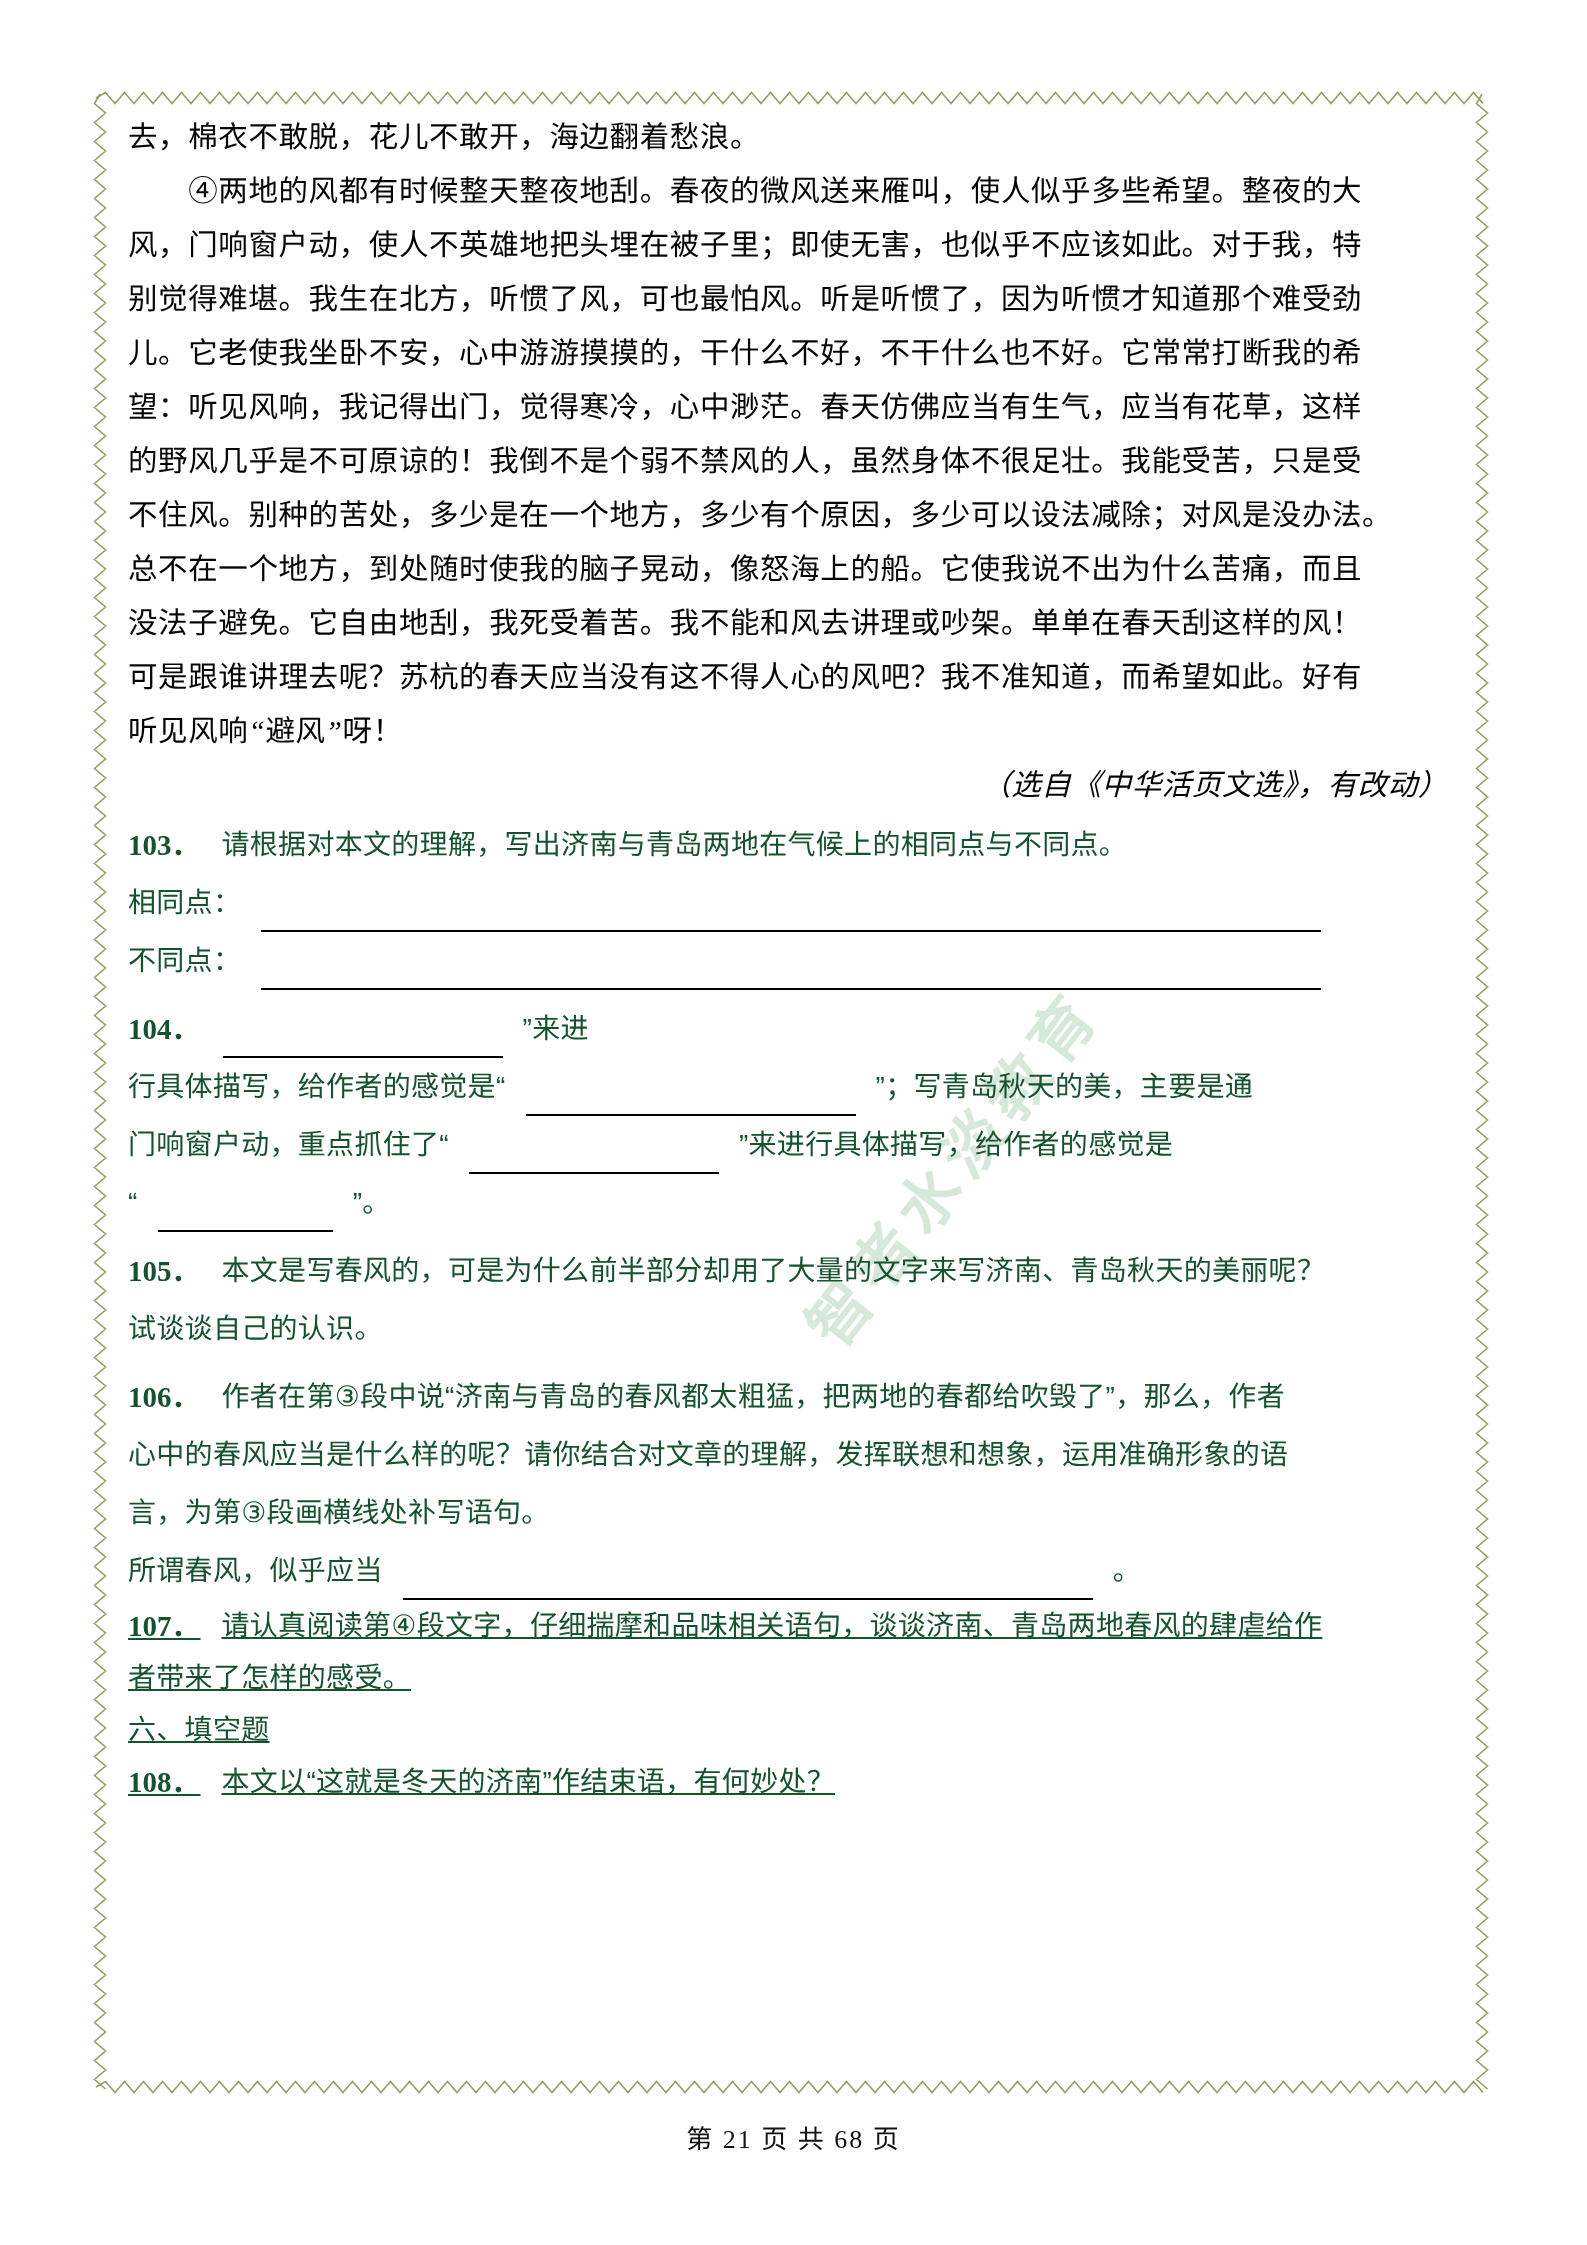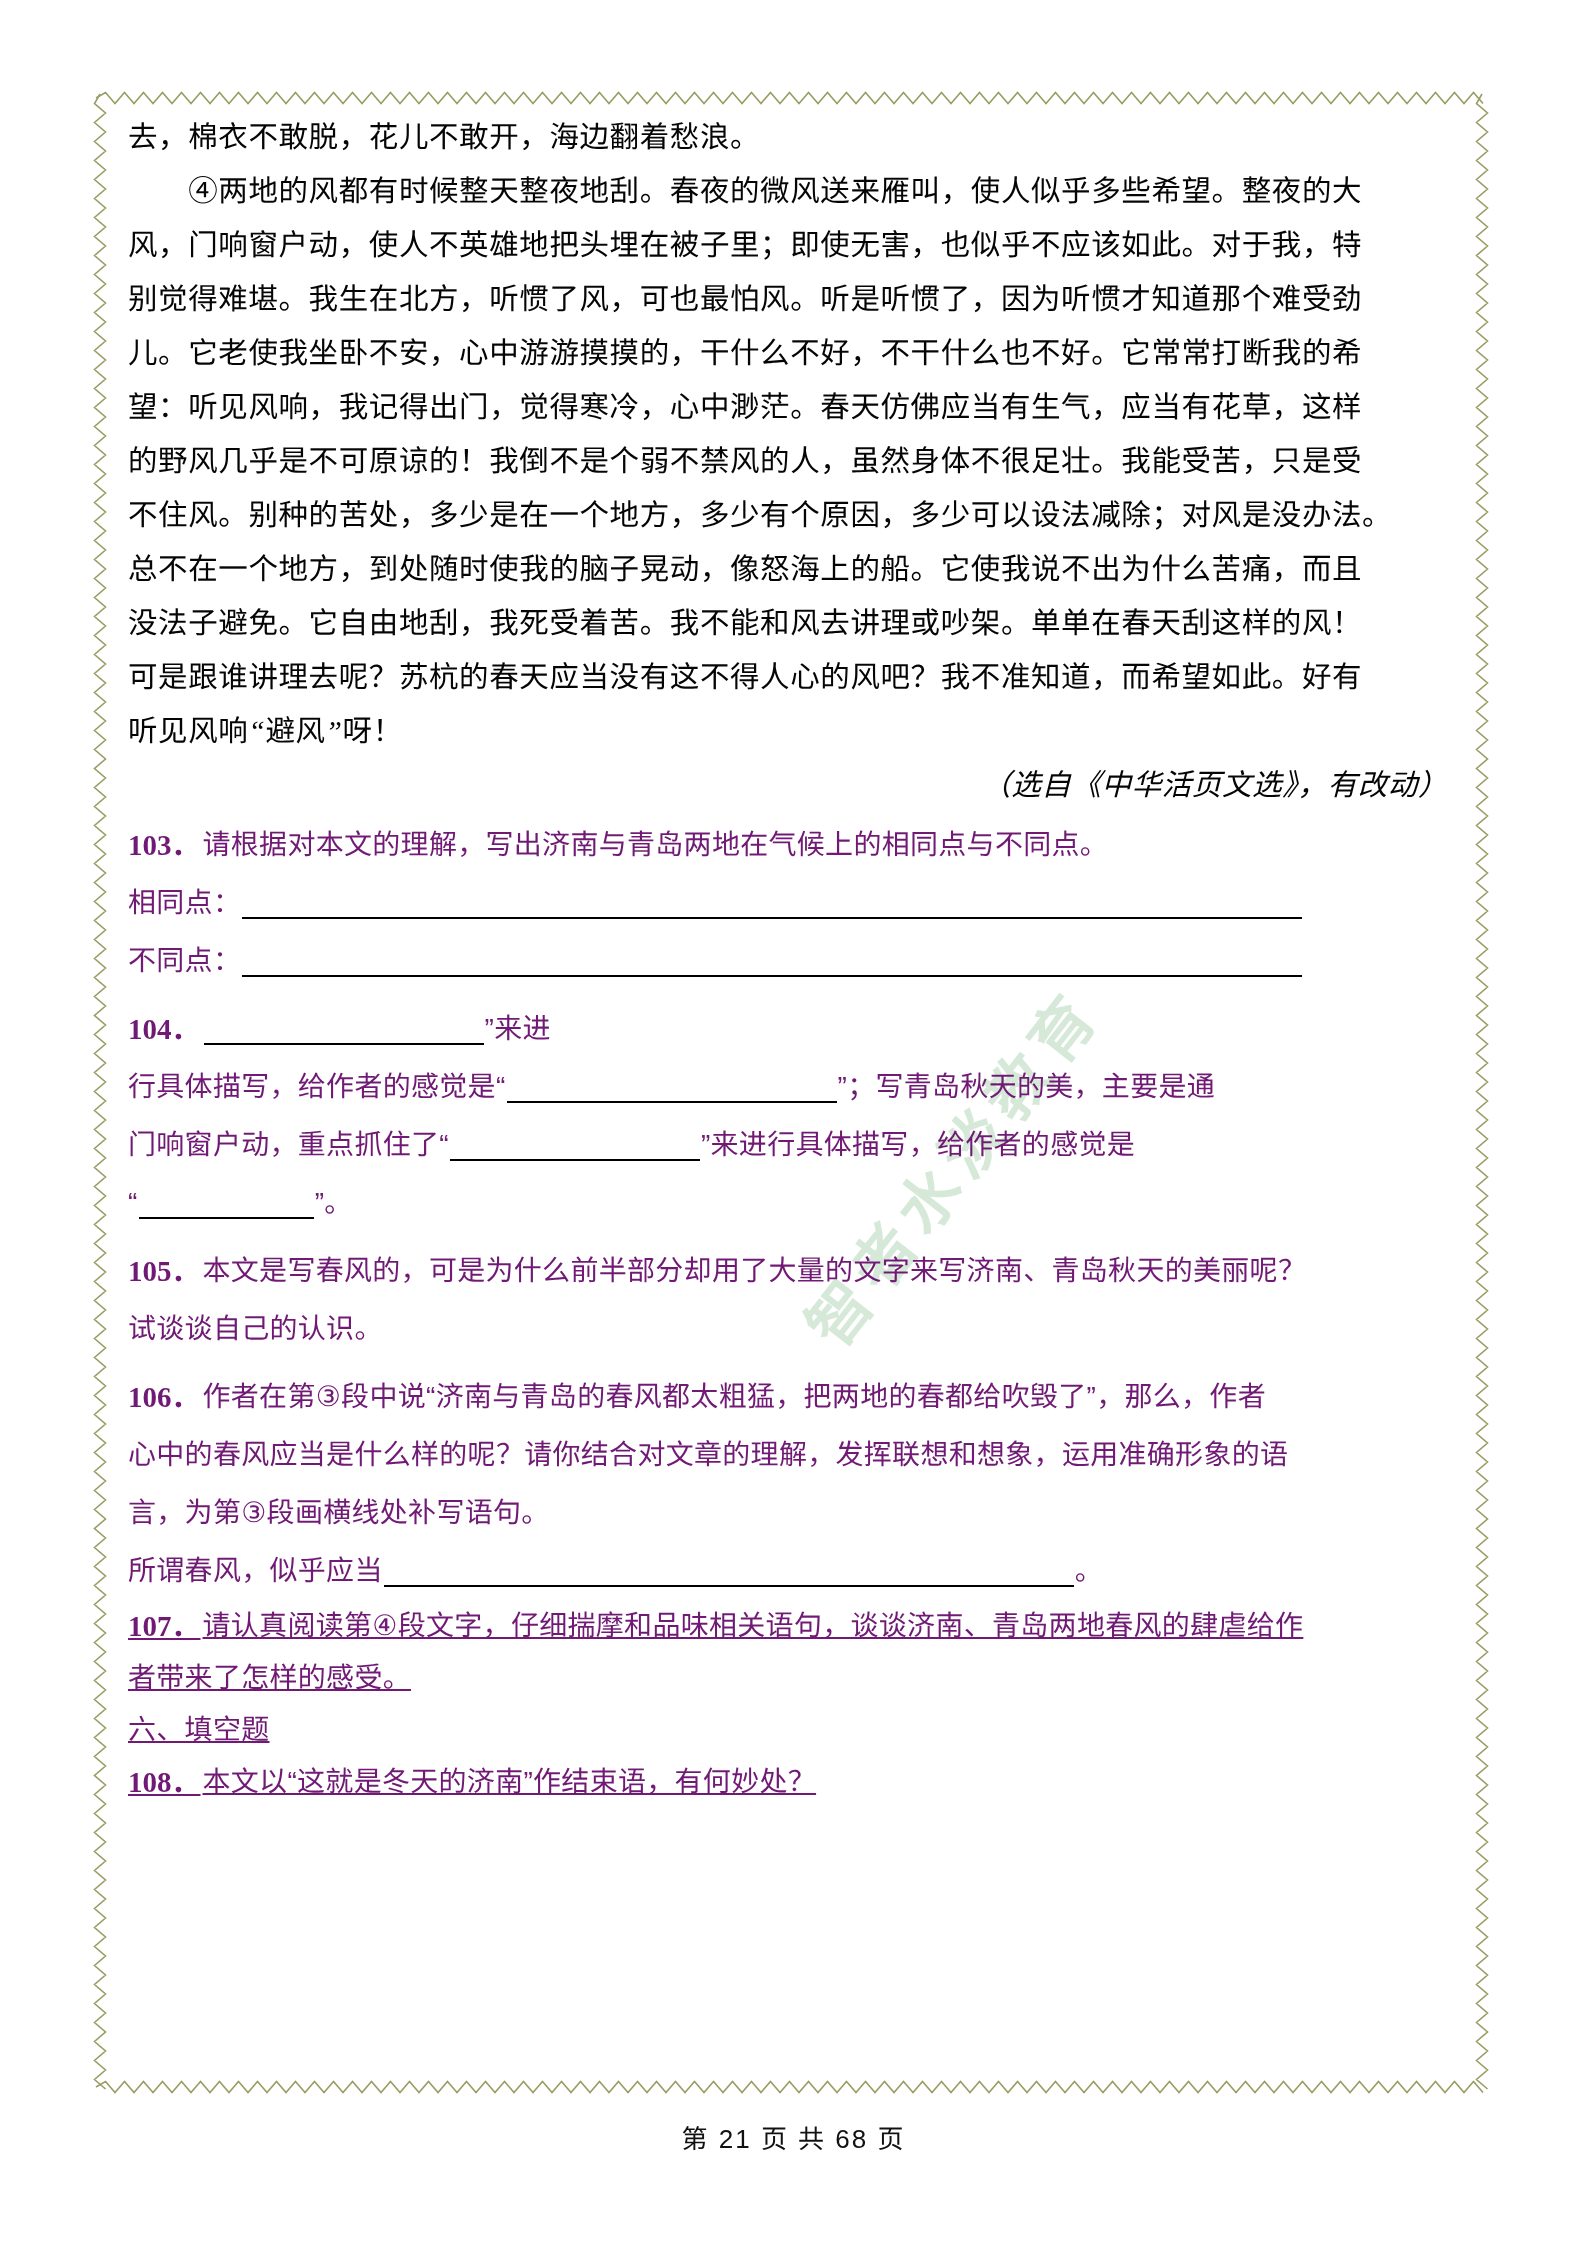--- a/index.html
+++ b/index.html
@@ -87,27 +87,28 @@
     text-align: right;
     padding-right: 10px;
     letter-spacing: 0.6px;
     white-space: pre;
   }
 
   
   .q-line {
     font-family: "Liberation Sans", "DejaVu Sans", sans-serif;
     font-size: 28px;
-    color: #701a75;
+    color: #14532d;
     line-height: 58px;
     height: 58px;
     letter-spacing: 0.3px;
     white-space: nowrap;
     display: flex;
-    align-items: center;
+    align-items: flex-end;
+    gap: 19px;
   }
   .q-line.tight { line-height: 52px; height: 52px; text-decoration: underline; }
   .q-num {
     font-family: "Liberation Serif", "DejaVu Serif", serif;
     font-weight: bold;
     font-size: 29px;
     margin-right: 2px;
     letter-spacing: 0;
   }
   .q-txt { font-weight: normal; }
@@ -122,21 +123,21 @@
   }
   .blank-long { border-bottom: 2.6px solid #000; }
 
   
   #footer {
     position: absolute;
     left: 0;
     top: 2118px;
     width: 1587px;
     text-align: center;
-    font-family: Liberation Sans, sans-serif;
+    font-family: Liberation Serif, serif;
     font-size: 26px;
     color: #111;
     letter-spacing: 2px;
     z-index: 2;
   }
 </style>
 </head>
 <body>
 
 <div id="page">

